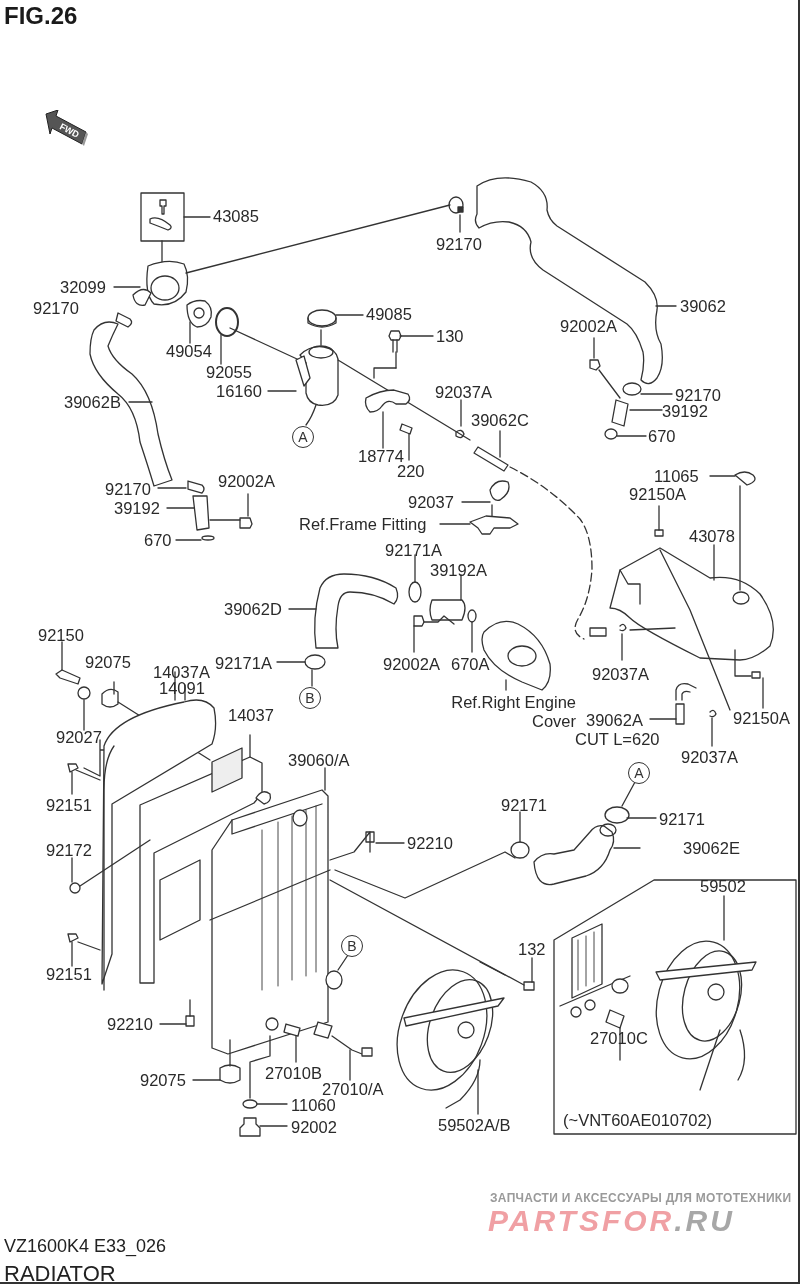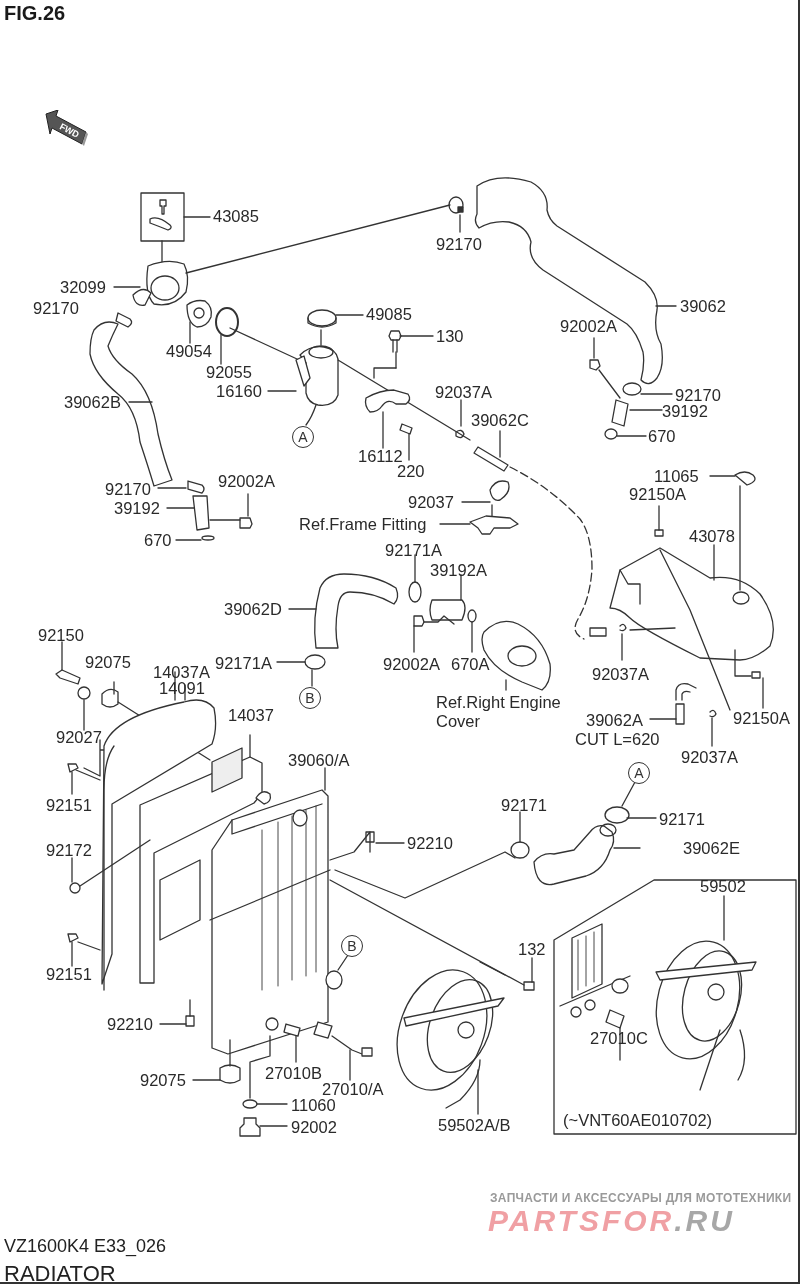--- a/index.html
+++ b/index.html
@@ -1,24 +1,24 @@
 <!DOCTYPE html>
 <html><head>
 <meta charset="utf-8">
 <style>
   html, body { margin: 0; padding: 0; background: #ffffff; }
   body { width: 800px; height: 1284px; position: relative; overflow: hidden;
          font-family: "Liberation Sans", sans-serif; color: #2a2a2a; }
   #page-border { position: absolute; left: 0; top: 0; width: 798px; height: 1282px;
                  border-right: 2px solid #333; border-bottom: 2px solid #333; }
-  #fig-title { position: absolute; left: 4px; top: 2px; font-size: 20px; font-weight: bold;
+  #fig-title { position: absolute; left: 4px; top: 2px; font-size: 24px; font-weight: bold;
                color: #1a1a1a; letter-spacing: 0px; }
   svg#diagram { position: absolute; left: 0; top: 0; }
   .lbl { position: absolute; font-size: 16.5px; color: #2a2a2a; white-space: nowrap; line-height: 1; }
-  .lbl.center { text-align: left; }
+  .lbl.center { text-align: right; }
   .circ { position: absolute; width: 20px; height: 20px; border: 1.3px solid #333; border-radius: 50%;
           font-size: 14px; text-align: center; line-height: 20px; color: #333; background: #fff; }
   #footer-model { position: absolute; left: 4px; top: 1236px; font-size: 18px; color: #222; }
   #footer-name  { position: absolute; left: 4px; top: 1261px; font-size: 22px; color: #222; }
   #wm-top { position: absolute; left: 490px; top: 1191px; font-size: 12px; color: #9a9a9a;
             letter-spacing: 0.3px; font-weight: bold; }
   #wm-brand { position: absolute; left: 488px; top: 1204px; font-size: 30px; font-weight: bold;
               letter-spacing: 3px; font-style: italic; }
   #wm-brand .p1 { color: #f0a0a4; }
   #wm-brand .p2 { color: #a7a7a7; }
@@ -384,21 +384,21 @@
 <div class="lbl" style="left:60px;top:279px;">32099</div>
 <div class="lbl" style="left:33px;top:300px;">92170</div>
 <div class="lbl" style="left:166px;top:343px;">49054</div>
 <div class="lbl" style="left:197px;top:364px;margin-left:9px;">92055</div>
 <div class="lbl" style="left:216px;top:383px;">16160</div>
 <div class="lbl" style="left:64px;top:394px;">39062B</div>
 <div class="lbl" style="left:366px;top:306px;">49085</div>
 <div class="lbl" style="left:436px;top:328px;">130</div>
 <div class="lbl" style="left:435px;top:384px;">92037A</div>
 <div class="lbl" style="left:471px;top:412px;">39062C</div>
-<div class="lbl" style="left:358px;top:448px;">16112</div>
+<div class="lbl" style="left:358px;top:448px;">18774</div>
 <div class="lbl" style="left:397px;top:463px;">220</div>
 <div class="lbl" style="left:680px;top:298px;">39062</div>
 <div class="lbl" style="left:560px;top:318px;">92002A</div>
 <div class="lbl" style="left:675px;top:387px;">92170</div>
 <div class="lbl" style="left:662px;top:403px;">39192</div>
 <div class="lbl" style="left:648px;top:428px;">670</div>
 
 <div class="lbl" style="left:105px;top:481px;">92170</div>
 <div class="lbl" style="left:218px;top:473px;">92002A</div>
 <div class="lbl" style="left:114px;top:500px;">39192</div>

